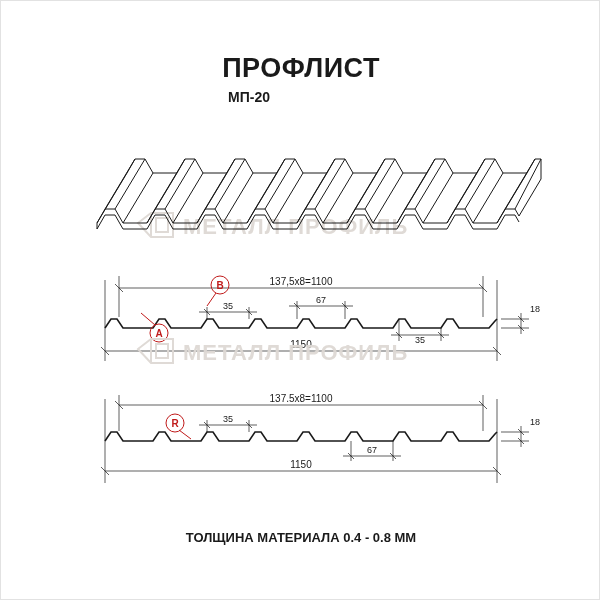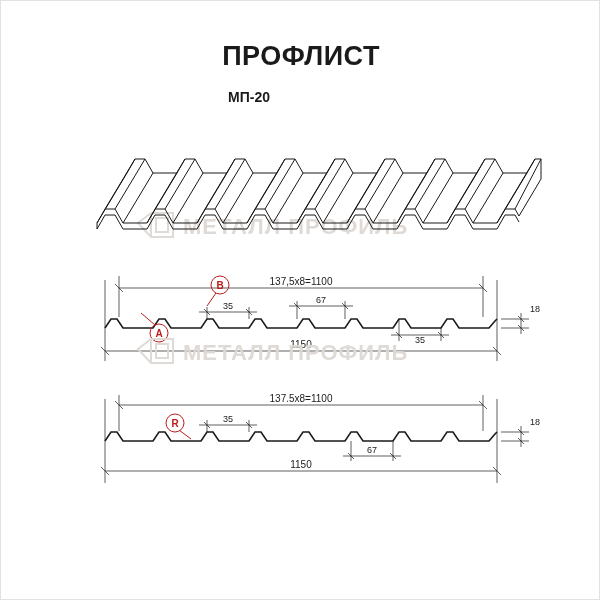--- a/index.html
+++ b/index.html
@@ -18,21 +18,21 @@
   #sheet {
     position: absolute;
     inset: 0;
     width: 600px;
     height: 600px;
     box-sizing: border-box;
     border: 1px solid #e2e2e2;
   }
   .title {
     position: absolute;
-    top: 40px;
+    top: 52px;
     left: 0;
     width: 600px;
     text-align: center;
     font-size: 27px;
     font-weight: bold;
     letter-spacing: 0.5px;
     color: #1a1a1a;
   }
   .subtitle {
     position: absolute;
@@ -265,14 +265,15 @@
     <text class="marker-letter" x="174" y="426" text-anchor="middle">R</text>
 
     <text class="dimtext big" x="300" y="401" text-anchor="middle">137.5х8=1100</text>
     <text class="dimtext big" x="300" y="467" text-anchor="middle">1150</text>
     <text class="dimtext" x="227" y="421" text-anchor="middle">35</text>
     <text class="dimtext" x="371" y="452" text-anchor="middle">67</text>
     <text class="dimtext" x="529" y="424" text-anchor="start">18</text>
 
   </svg>
 
+  <div class="footer">ТОЛЩИНА МАТЕРИАЛА 0.4 - 0.8 ММ</div>
 
 </div>
 
 </body></html>

